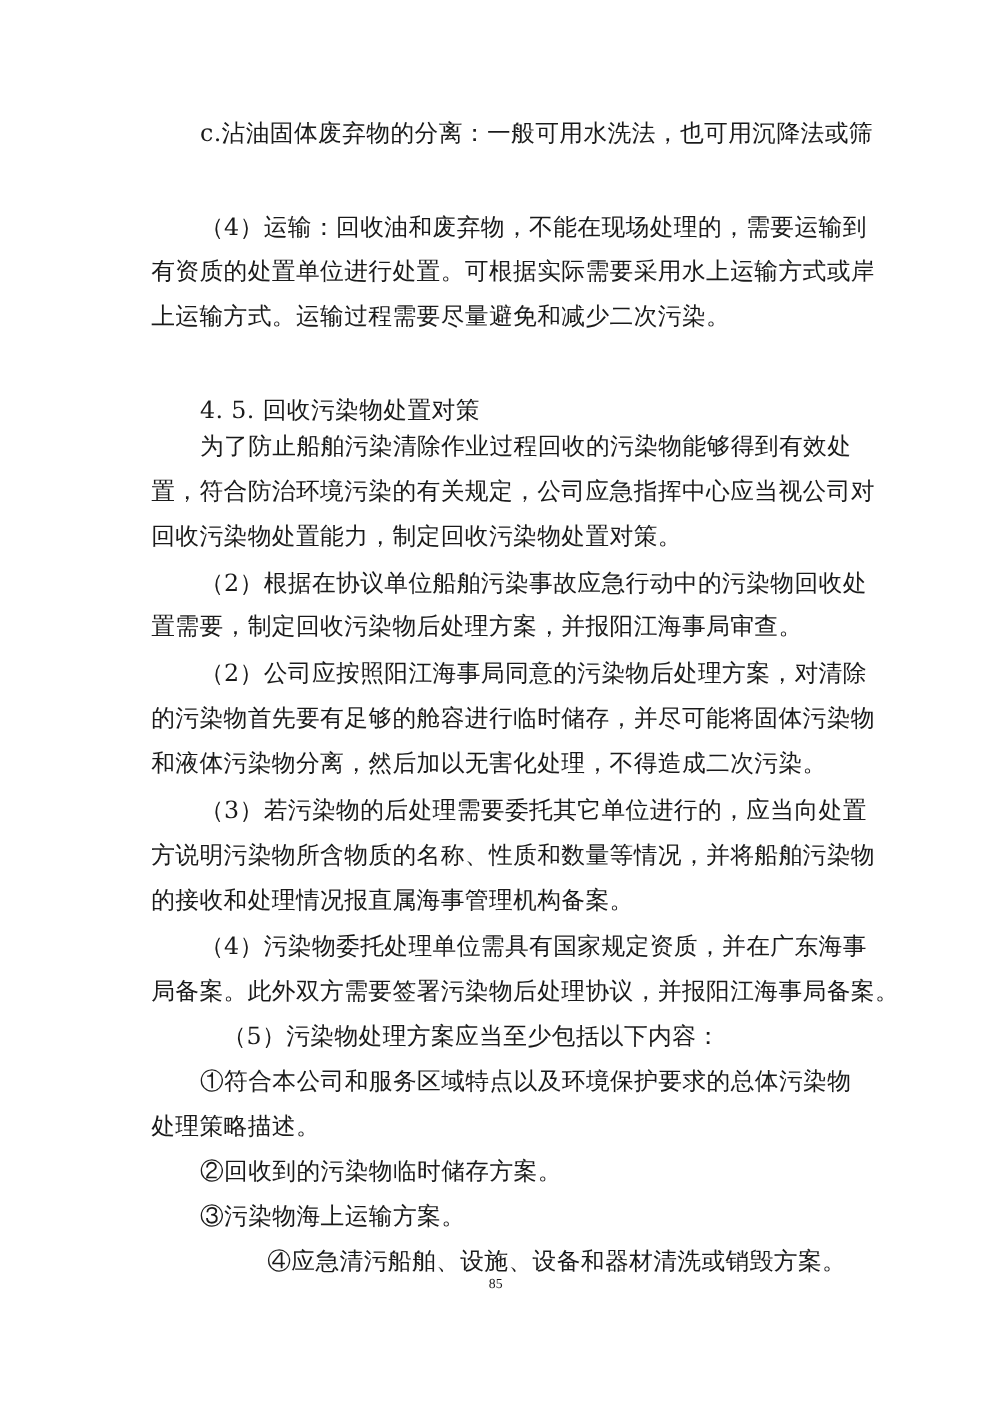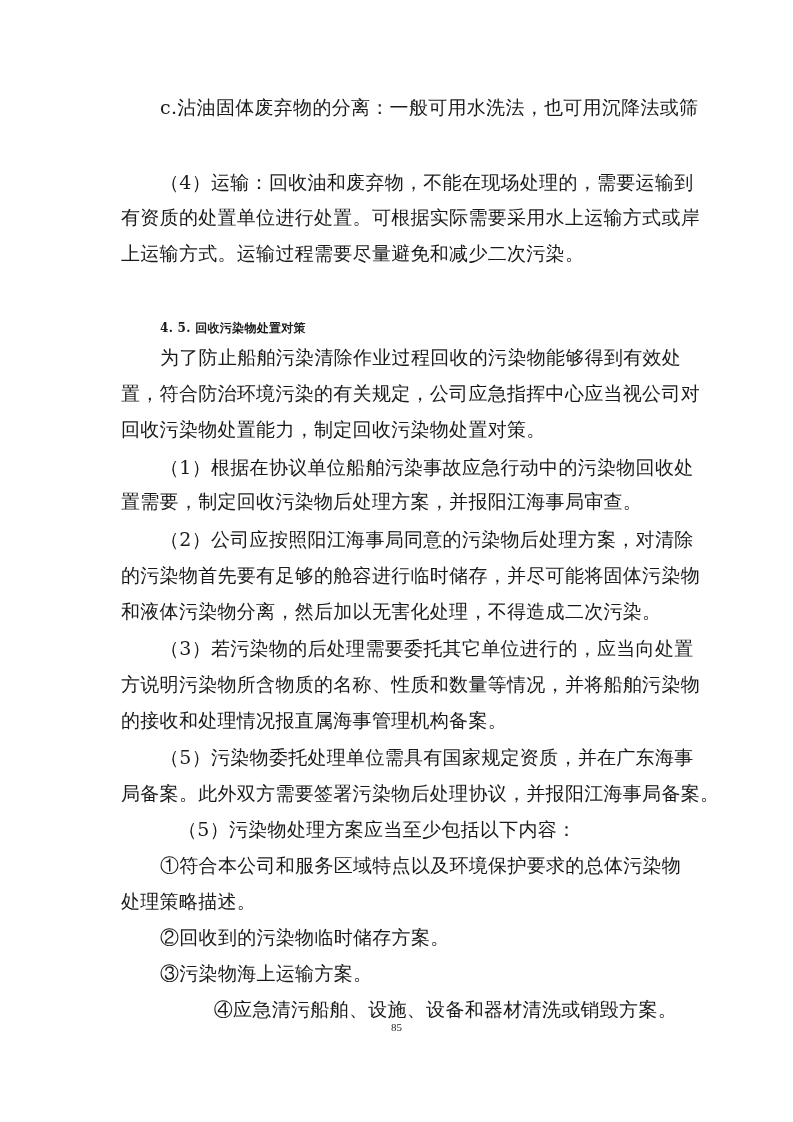--- a/index.html
+++ b/index.html
@@ -10,21 +10,21 @@
     font-family: "DejaVu Serif", "Liberation Serif", serif;
     color: #1a1a1a;
   }
   .line {
     position: absolute; left: 121px; width: 556px;
     font-size: 19px; line-height: 24px; white-space: nowrap;
     letter-spacing: 0.3px;
   }
   .justify { text-align: justify; text-align-last: justify; }
   .indent { left: 160px; width: 517px; }
-  .heading { font-weight: bold; font-size: 12px; }
+  .heading { font-weight: normal; font-size: 19px; }
   .pagenum {
     position: absolute; left: 0; width: 793px; top: 1021px;
     text-align: center; font-size: 11px;
     font-family: "Liberation Serif", "DejaVu Serif", serif;
   }
 </style>
 </head>
 <body>
 
 <div class="page">
@@ -32,29 +32,29 @@
   <div class="line indent justify" style="top:95px;">c.沾油固体废弃物的分离：一般可用水洗法，也可用沉降法或筛</div>
   <div class="line indent justify" style="top:170px;">（4）运输：回收油和废弃物，不能在现场处理的，需要运输到</div>
   <div class="line justify" style="top:205px;">有资质的处置单位进行处置。可根据实际需要采用水上运输方式或岸</div>
   <div class="line" style="top:241px;">上运输方式。运输过程需要尽量避免和减少二次污染。</div>
 
   <div class="line indent heading" style="top:316px;">4. 5. 回收污染物处置对策</div>
 
   <div class="line indent justify" style="top:345px;">为了防止船舶污染清除作业过程回收的污染物能够得到有效处</div>
   <div class="line justify" style="top:381px;">置，符合防治环境污染的有关规定，公司应急指挥中心应当视公司对</div>
   <div class="line" style="top:417px;">回收污染物处置能力，制定回收污染物处置对策。</div>
-  <div class="line indent justify" style="top:455px;">（1）根据在协议单位船舶污染事故应急行动中的污染物回收处</div>
+  <div class="line indent justify" style="top:455px;">（2）根据在协议单位船舶污染事故应急行动中的污染物回收处</div>
   <div class="line" style="top:489px;">置需要，制定回收污染物后处理方案，并报阳江海事局审查。</div>
   <div class="line indent justify" style="top:527px;">（2）公司应按照阳江海事局同意的污染物后处理方案，对清除</div>
   <div class="line justify" style="top:563px;">的污染物首先要有足够的舱容进行临时储存，并尽可能将固体污染物</div>
   <div class="line" style="top:599px;">和液体污染物分离，然后加以无害化处理，不得造成二次污染。</div>
   <div class="line indent justify" style="top:636px;">（3）若污染物的后处理需要委托其它单位进行的，应当向处置</div>
   <div class="line" style="top:708px;">的接收和处理情况报直属海事管理机构备案。</div>
   <div class="line justify" style="top:672px;">方说明污染物所含物质的名称、性质和数量等情况，并将船舶污染物</div>
-  <div class="line indent justify" style="top:745px;">（5）污染物委托处理单位需具有国家规定资质，并在广东海事</div>
+  <div class="line indent justify" style="top:745px;">（4）污染物委托处理单位需具有国家规定资质，并在广东海事</div>
   <div class="line justify" style="top:781px;">局备案。此外双方需要签署污染物后处理协议，并报阳江海事局备案。</div>
   <div class="line indent" style="top:817px;margin-left:18px;">（5）污染物处理方案应当至少包括以下内容：</div>
   <div class="line indent justify" style="top:853px;">①符合本公司和服务区域特点以及环境保护要求的总体污染物</div>
   <div class="line" style="top:889px;">处理策略描述。</div>
   <div class="line indent" style="top:925px;">②回收到的污染物临时储存方案。</div>
   <div class="line indent" style="top:961px;">③污染物海上运输方案。</div>
   <div class="line indent" style="top:997px;text-align:right;">④应急清污船舶、设施、设备和器材清洗或销毁方案。</div>
 
   <div class="pagenum">85</div>
 </div>

